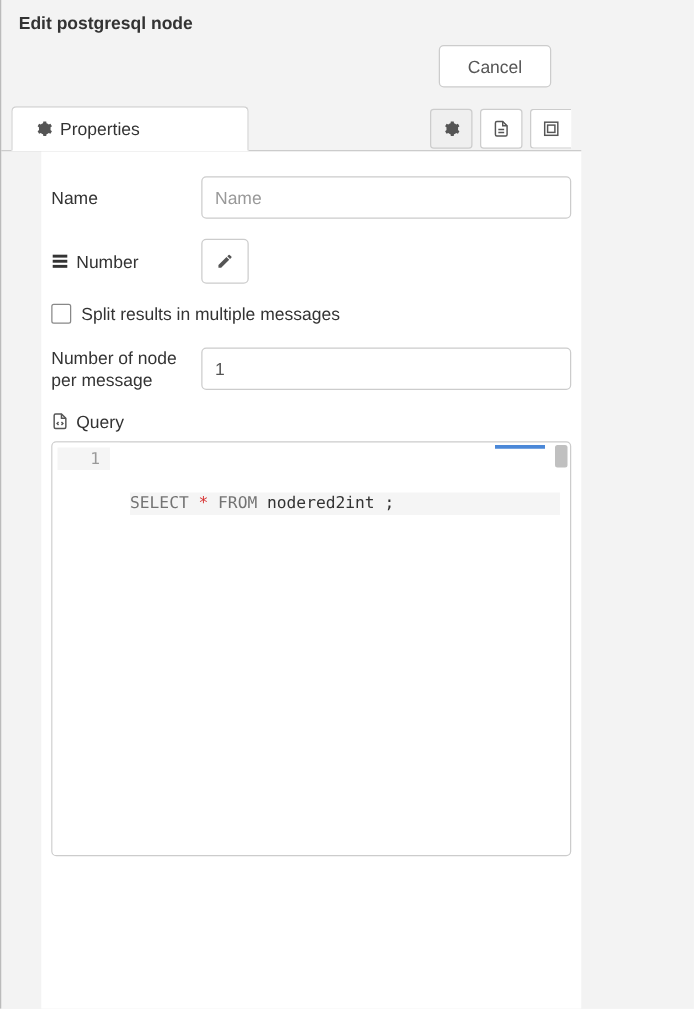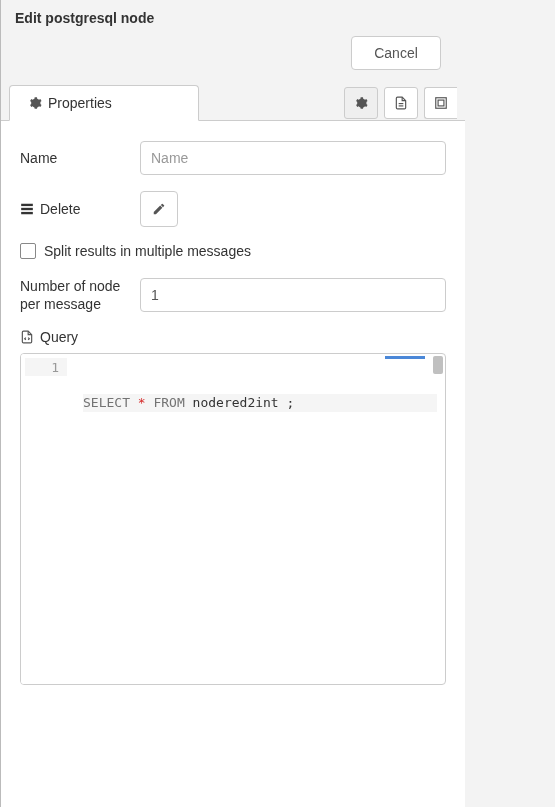--- a/index.html
+++ b/index.html
@@ -92,22 +92,23 @@
     align-items: center;
     justify-content: center;
     cursor: pointer;
   }
   .tab-iconbtn.active {
     background: #efefef;
   }
   .content {
     flex: 1;
     background: #fff;
-    padding: 20px 19px;
+    padding: 20px 8px;
     overflow-y: auto;
+    margin-left: 32px;
   }
   .form-row {
     display: flex;
     align-items: center;
     margin-bottom: 16px;
     gap: 10px;
   }
   .form-label {
     width: 110px;
     display: flex;
@@ -282,21 +283,21 @@
 
     <div class="form-row">
       <div class="form-label">
         <span>
           <svg width="14" height="12" viewBox="0 0 24 20" fill="#333">
             <rect x="2" y="1" width="20" height="4"></rect>
             <rect x="2" y="8" width="20" height="4"></rect>
             <rect x="2" y="15" width="20" height="4"></rect>
           </svg>
         </span>
-        <span>Delete</span>
+        <span>Number</span>
       </div>
       <div class="edit-btn">
         <svg width="14" height="14" viewBox="0 0 24 24" fill="#555">
           <path d="M3 17.25V21h3.75L17.81 9.94l-3.75-3.75L3 17.25zM20.71 7.04a1 1 0 000-1.41l-2.34-2.34a1 1 0 00-1.41 0l-1.83 1.83 3.75 3.75 1.83-1.83z"></path>
         </svg>
       </div>
     </div>
 
     <div class="checkbox-row">
       <div class="checkbox"></div>

